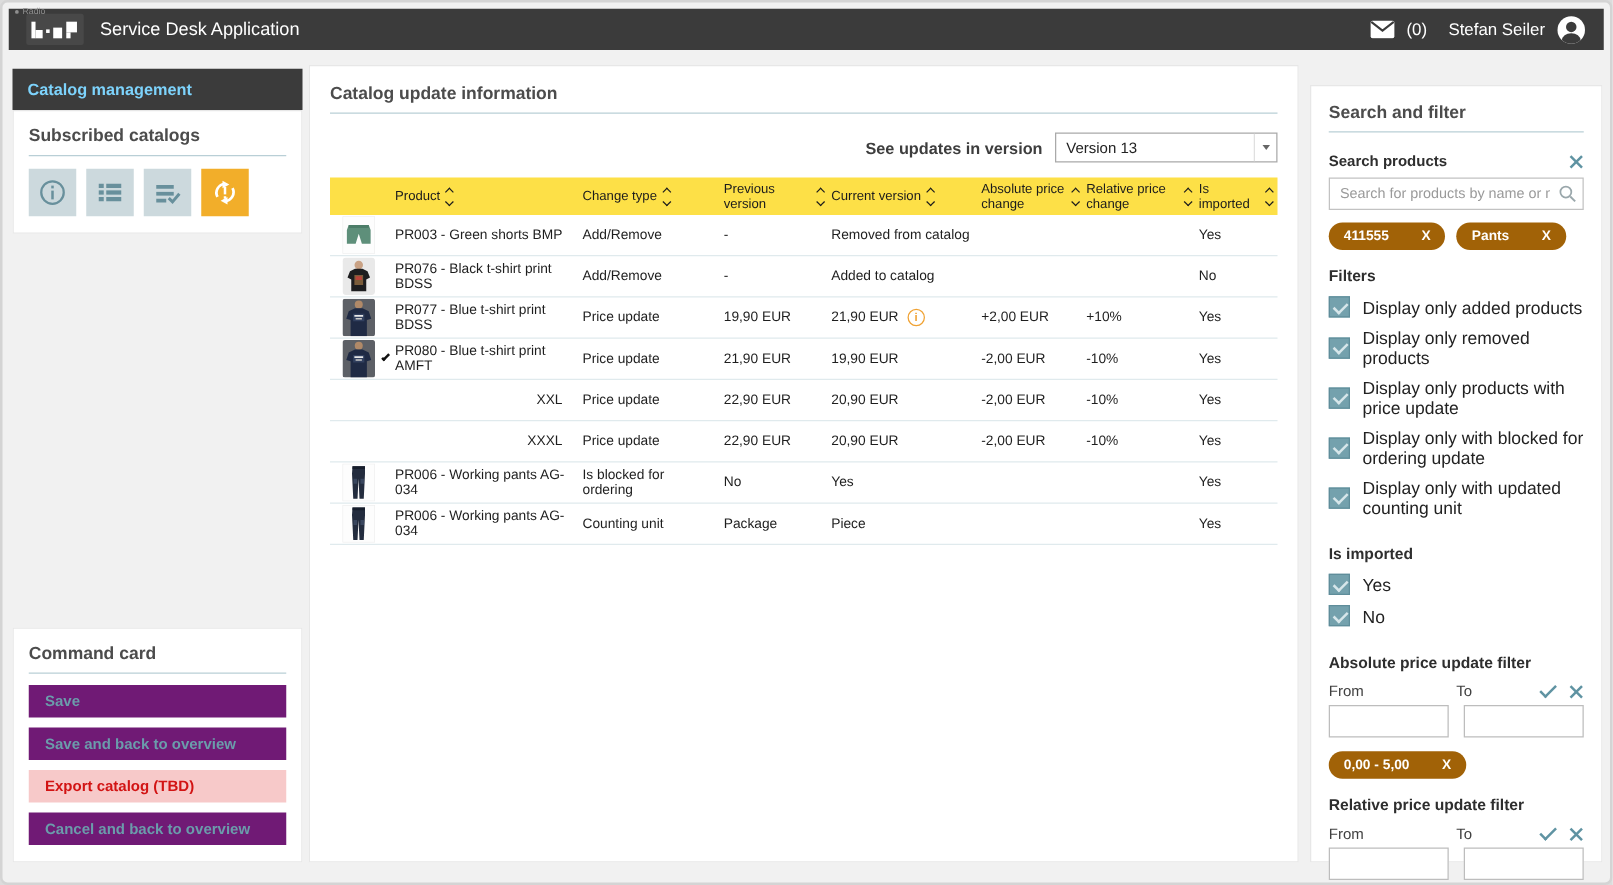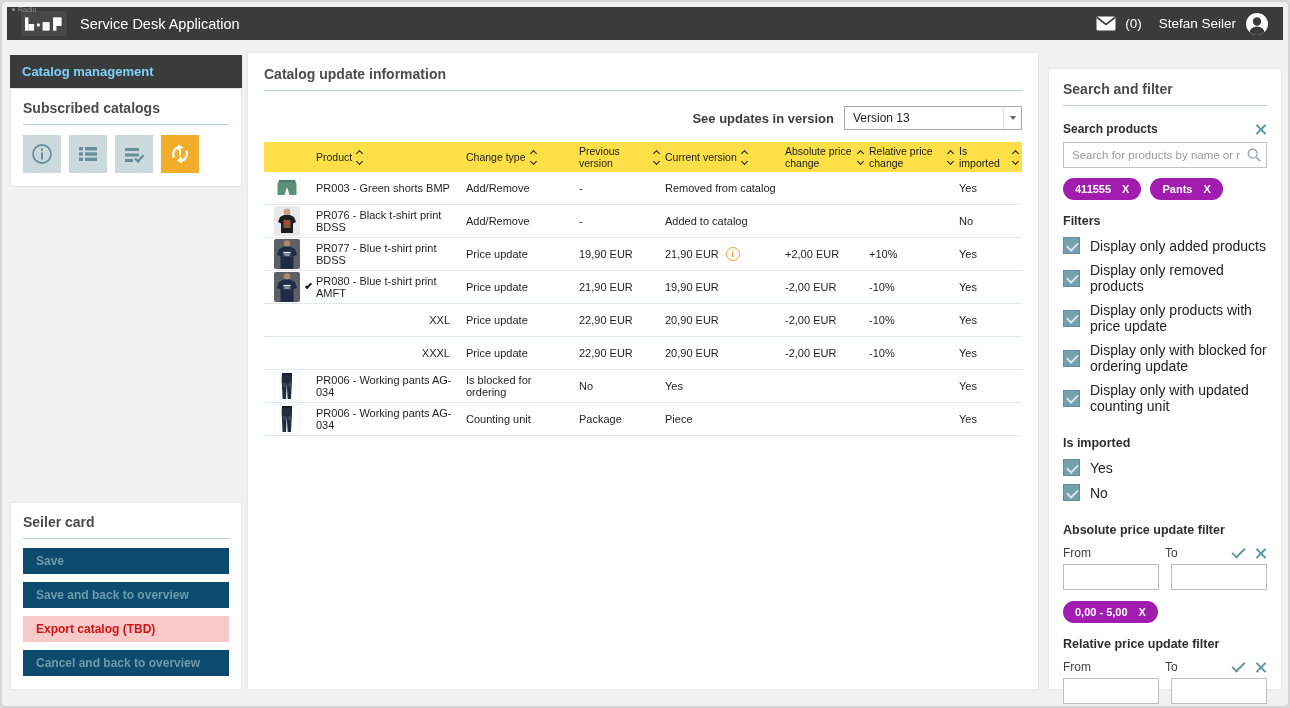--- a/index.html
+++ b/index.html
@@ -25,21 +25,21 @@
   .cm-header { background:#3b3b3b; color:#7dd3fc; font-weight:bold; font-size:13px; padding:9px 12px; }
   .subscribed { padding:11px 12px 13px; }
   .sec-title { font-weight:bold; font-size:14px; color:#4c4c4c; padding-bottom:8px; border-bottom:1px solid #b9cfd6; margin-bottom:9px; }
   .field-line { font-size:12px; color:#333; line-height:21px; }
   .field-line b { color:#222; }
   .icon-row { display:flex; gap:8px; margin-top:10px; }
   .icon-btn { width:38px; height:38px; background:#ccd9dd; border:none; display:flex; align-items:center; justify-content:center; cursor:pointer; }
   .icon-btn.warn { background:#f2ae2a; }
 
   .command { margin-top:auto; padding:11px 12px 13px; }
-  .cmd-btn { display:block; width:100%; text-align:left; border:none; background:#0c4a6e; color:#6b9cab;
+  .cmd-btn { display:block; width:100%; text-align:left; border:none; background:#701a75; color:#6b9cab;
              font-weight:bold; font-size:12px; font-family:inherit; padding:6px 13px; margin-top:8px; cursor:pointer; }
   .cmd-btn.danger { background:#f7c9c9; color:#d21414; }
 
   
   .main-panel { position:absolute; left:237px; top:0; bottom:0; width:792px; padding:13px 16px; }
   .version-row { display:flex; justify-content:flex-end; align-items:center; gap:10px; margin:15px 0 12px; }
   .version-label { font-weight:bold; font-size:13px; color:#3d3d3d; }
   .select { width:178px; height:24px; border:1px solid #a9a9a9; background:#fff; font-size:12px; color:#222;
             display:flex; align-items:center; padding-left:8px; cursor:pointer; }
   .sel-arrow { margin-left:auto; width:18px; height:100%; border-left:1px solid #e0e0e0; display:flex; align-items:center; justify-content:center; }
@@ -68,22 +68,22 @@
   .label-row { display:flex; align-items:center; justify-content:space-between; margin:4px 0 6px; }
   .blabel { font-weight:bold; font-size:12px; color:#2e2e2e; }
   .x-icon { position:relative; width:13px; height:13px; cursor:pointer; }
   .x-icon::before,.x-icon::after { content:""; position:absolute; left:6px; top:0; width:2px; height:13px; background:#5f93a2; }
   .x-icon::before{ transform:rotate(45deg);} .x-icon::after{ transform:rotate(-45deg);}
   .search-wrap { position:relative; }
   .search-input { width:100%; height:26px; border:1px solid #c2c2c2; font-size:11.5px; padding:0 26px 0 8px; color:#333; font-family:inherit; }
   .search-input::placeholder { color:#9a9a9a; }
   .mag { position:absolute; right:6px; top:6px; width:14px; height:14px; }
   .chips { display:flex; gap:9px; margin:10px 0 4px; flex-wrap:wrap; }
-  .chip { background:#a21caf; color:#fff; border-radius:11px; height:22px; padding:0 12px; font-size:11px; font-weight:bold;
-          display:inline-flex; align-items:center; gap:11px; border:none; cursor:pointer; font-family:inherit; }
+  .chip { background:#a16207; color:#fff; border-radius:11px; height:22px; padding:0 12px; font-size:11px; font-weight:bold;
+          display:inline-flex; align-items:center; gap:26px; border:none; cursor:pointer; font-family:inherit; }
   .cb-row { display:flex; align-items:center; gap:10px; margin-bottom:8px; font-size:14px; color:#222; }
   .cb { width:17px; height:17px; background:#74a1ad; border:1px solid #5f8d9a; position:relative; flex:0 0 auto; cursor:pointer; }
   .checked .cb::after { content:""; position:absolute; left:3px; top:3.5px; width:9px; height:5px;
           border-left:2px solid #d7e6ea; border-bottom:2px solid #d7e6ea; transform:rotate(-45deg); }
   .group-title { font-weight:bold; font-size:12.5px; color:#2e2e2e; margin:14px 0 9px; }
   .fromto { display:grid; grid-template-columns:1fr 1fr; font-size:12px; color:#404040; margin-bottom:4px; }
   .to-cell { display:flex; align-items:center; }
   .confirm-icons { margin-left:auto; display:flex; gap:9px; align-items:center; }
   .check-icon { width:13px; height:7px; border-left:2px solid #5f93a2; border-bottom:2px solid #5f93a2; transform:rotate(-45deg); margin-top:-4px; cursor:pointer; }
   .range-inputs { display:grid; grid-template-columns:1fr 1fr; column-gap:12px; }
@@ -177,21 +177,21 @@
               <path d="M17,7.5 A7,7 0 0 1 11,17.8" fill="none" stroke="#fff" stroke-width="2.2"></path>
               <polygon points="13,14.5 7.5,17.5 13,20.5" fill="#fff"></polygon>
               <rect x="10" y="6.5" width="2" height="6" fill="#fff"></rect>
               <rect x="10" y="14" width="2" height="2" fill="#fff"></rect>
             </svg>
           </button>
         </div>
       </div>
 
       <div class="panel command">
-        <div class="sec-title">Seiler card</div>
+        <div class="sec-title">Command card</div>
         <div>
 
             <button class="cmd-btn">Save</button>
 
             <button class="cmd-btn">Save and back to overview</button>
 
             <button class="cmd-btn danger">Export catalog (TBD)</button>
 
             <button class="cmd-btn">Cancel and back to overview</button>
           </div>

